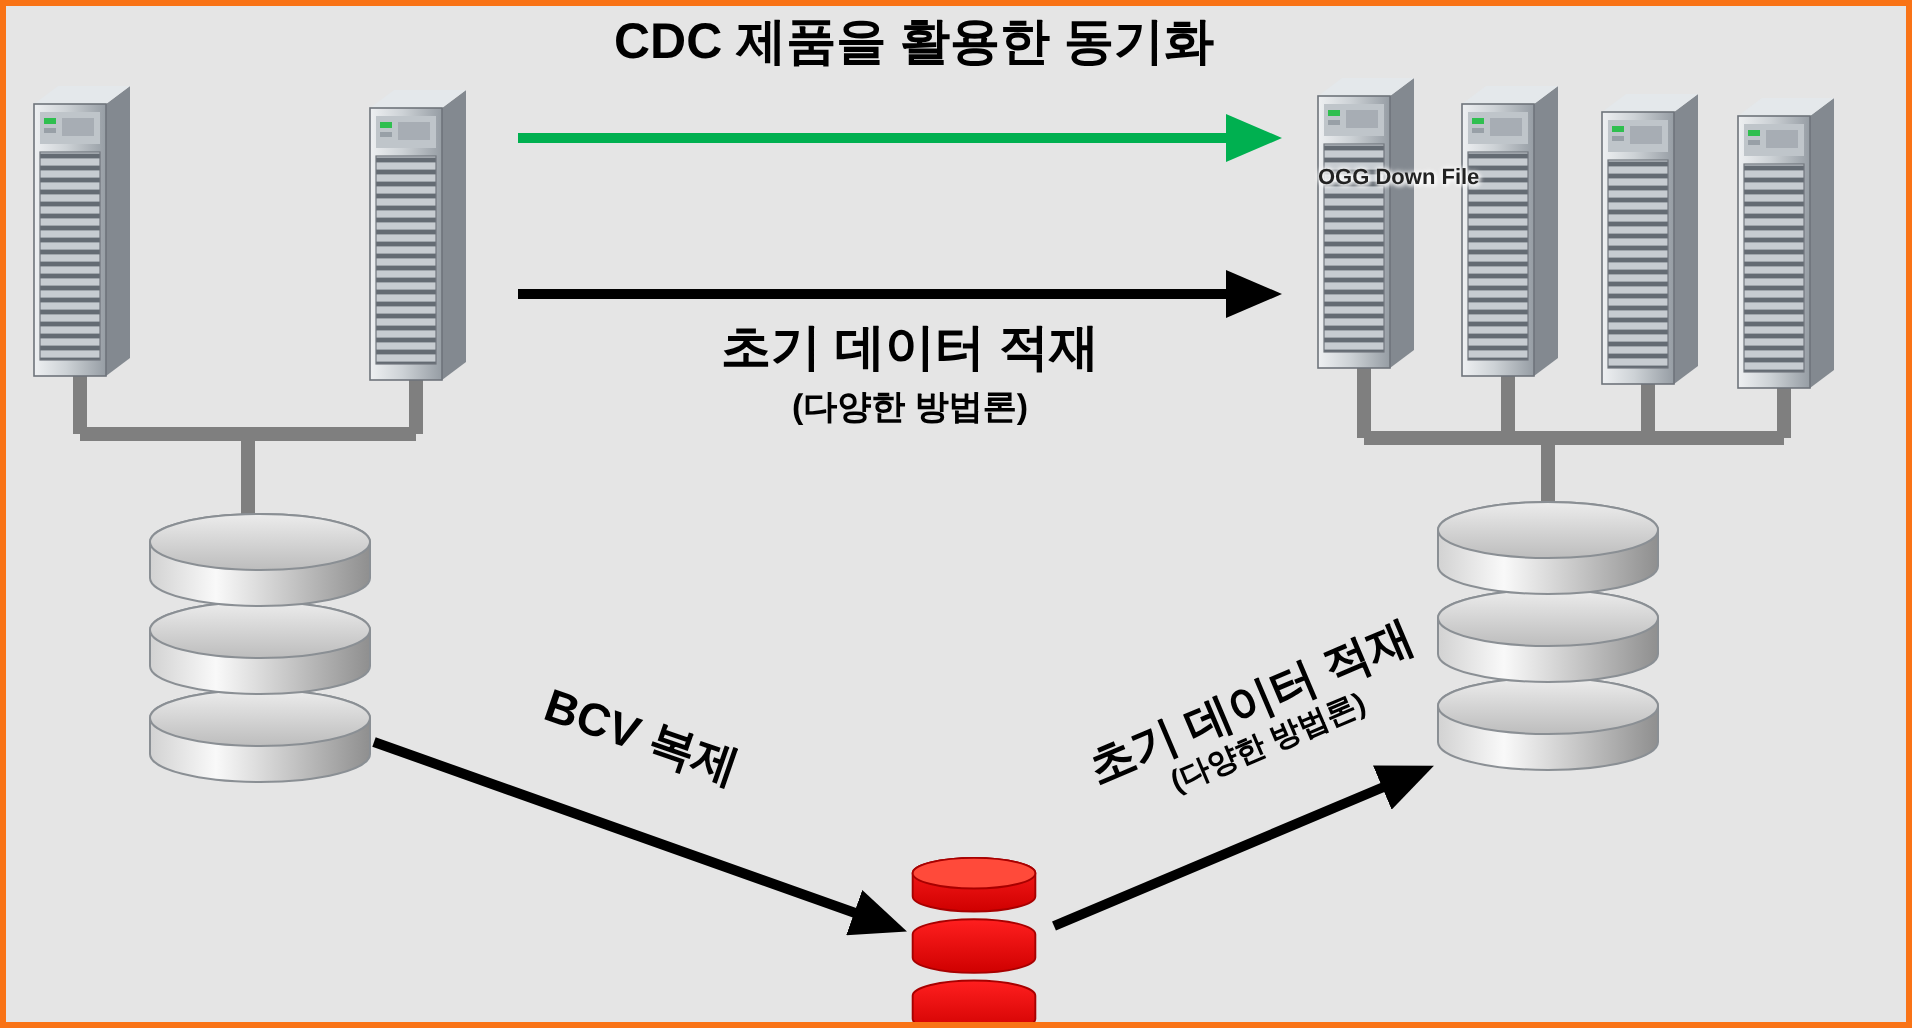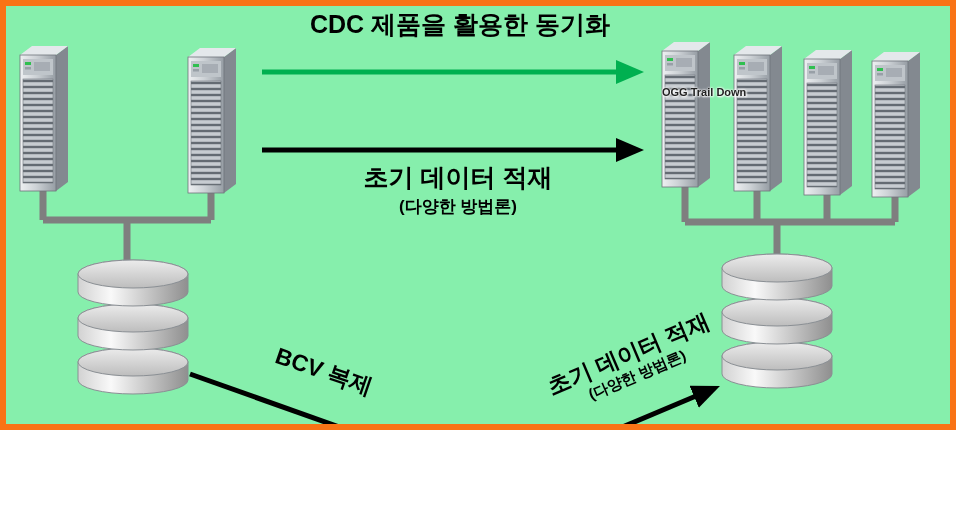--- a/index.html
+++ b/index.html
@@ -1,17 +1,17 @@
 <!DOCTYPE html>
 <html><head>
 <meta charset="utf-8">
 <style>
   * { margin:0; padding:0; box-sizing:border-box; }
   html,body { background:#ffffff; font-family:"Liberation Sans", sans-serif; }
-  .canvas { position:relative; width:956px; height:430px; background:#86efac; border:6px solid #f97316; overflow:hidden; }
+  .canvas { position:relative; width:956px; height:514px; background:#e5e5e5; border:3px solid #f97316; overflow:hidden; }
   .layer { position:absolute; left:0; top:0; width:956px; height:514px; }
   .z1 { z-index:1; } .z3 { z-index:3; pointer-events:none; }
   .abs { position:absolute; z-index:2; }
   .lbl { position:absolute; z-index:4; color:#000; font-weight:700; text-align:center; line-height:1.15; }
   .lbl-cdc-title   { left:270px; top:4px;   width:368px; font-size:25px; }
   .lbl-cdc-sub     { left:270px; top:37px;  width:368px; font-size:17px; }
   .lbl-load-title  { left:287px; top:157px; width:330px; font-size:25px; }
   .lbl-load-sub    { left:287px; top:191px; width:330px; font-size:17px; }
   .lbl-bcv         { left:248px; top:352px; width:140px; font-size:23px; transform:rotate(19deg); }
   .lbl-staged      { left:516px; top:334px; width:220px; transform:rotate(-23deg); }
@@ -137,15 +137,15 @@
   <div class="lbl lbl-load-title">초기 데이터 적재</div>
   <div class="lbl lbl-load-sub">(다양한 방법론)</div>
 
   <div class="lbl lbl-bcv">BCV 복제</div>
 
   <div class="lbl lbl-staged">
     <div class="t1">초기 데이터 적재</div>
     <div class="t2">(다양한 방법론)</div>
   </div>
 
-  <div class="lbl lbl-ogg">OGG Trail Down</div>
+  <div class="lbl lbl-ogg">OGG Down File</div>
 
 </div>
 
 </body></html>

